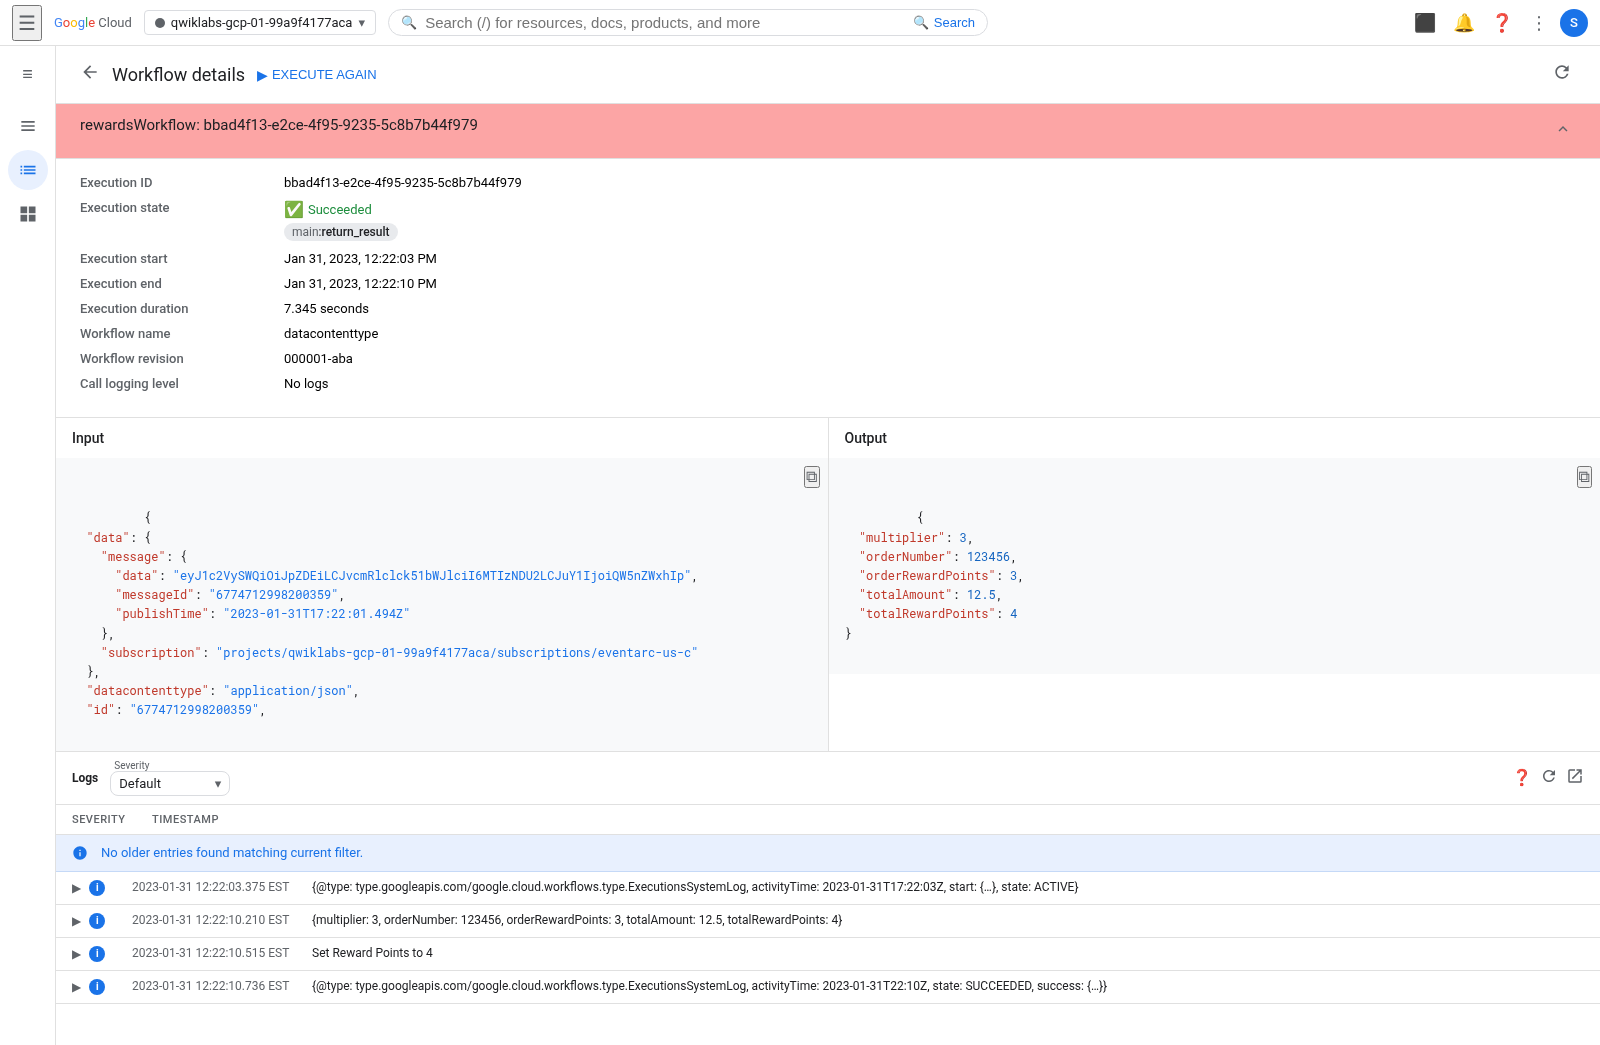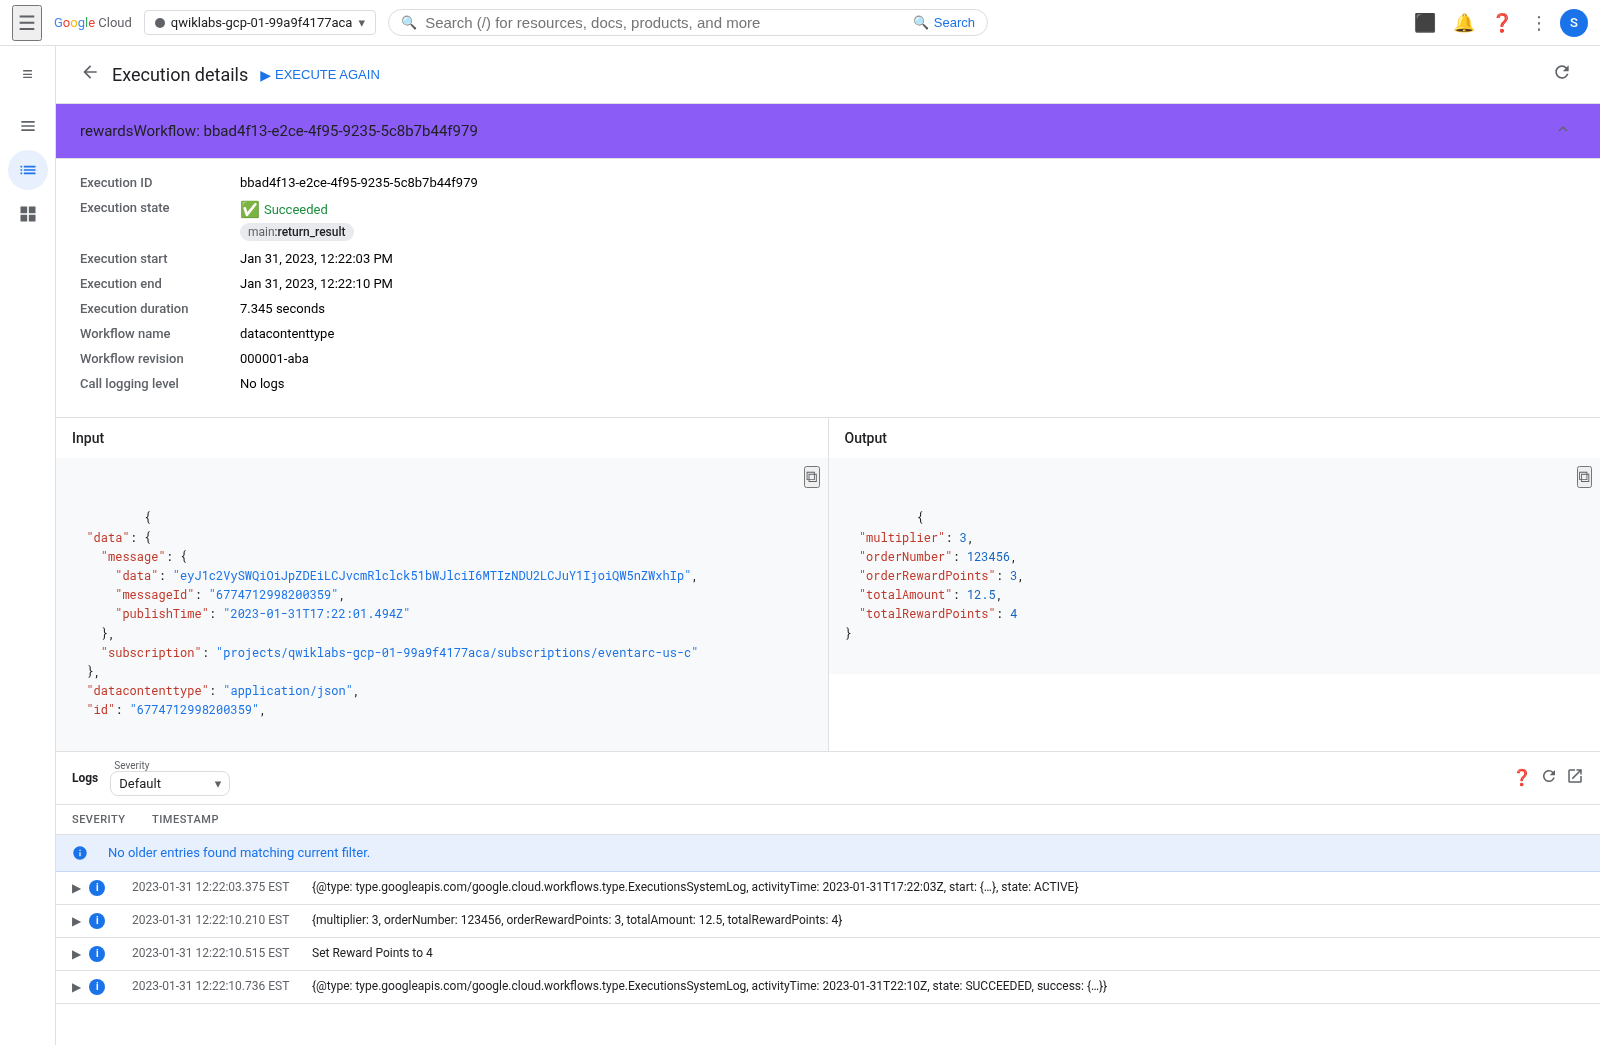--- a/index.html
+++ b/index.html
@@ -50,29 +50,29 @@
     .back-btn { background: none; border: none; cursor: pointer; color: #5f6368; font-size: 18px; }
     .page-title { font-size: 18px; font-weight: 400; color: #202124; }
     .execute-again-btn {
       display: flex; align-items: center; gap: 4px; background: none; border: none;
       cursor: pointer; color: #1a73e8; font-size: 13px; font-weight: 500; text-transform: uppercase;
     }
     .refresh-icon-top { margin-left: auto; color: #5f6368; font-size: 18px; cursor: pointer; }
 
     
     .workflow-title-bar {
-      display: flex; align-items: center; padding: 12px 24px; border-bottom: 1px solid #e0e0e0;
-      background: #8b5cf6;
+      display: flex; padding: 12px 24px; border-bottom: 1px solid #e0e0e0;
+      background: #fca5a5;
     }
     .workflow-name { font-size: 15px; font-weight: 400; color: #202124; }
     .collapse-icon { margin-left: auto; color: #5f6368; cursor: pointer; font-size: 16px; }
 
     
     .details-section { padding: 16px 24px; background: #fff; border-bottom: 1px solid #e0e0e0; }
-    .detail-row { display: flex; align-items: flex-start; margin-bottom: 10px; }
+    .detail-row { display: flex; align-items: flex-start; margin-bottom: 10px; gap: 44px; }
     .detail-label { width: 160px; font-size: 13px; color: #5f6368; font-weight: 500; flex-shrink: 0; }
     .detail-value { font-size: 13px; color: #000000; }
     .succeeded-badge { display: flex; align-items: center; gap: 4px; color: #1e8e3e; font-size: 13px; }
     .state-tag {
       display: inline-flex; align-items: center; background: #e8eaed; border-radius: 12px;
       padding: 2px 8px; font-size: 12px; margin-top: 4px;
     }
     .state-tag .main-label { color: #5f6368; }
     .state-tag .return-label { color: #202124; font-weight: 500; }
 
@@ -116,21 +116,21 @@
     .log-table-header {
       display: flex; padding: 8px 16px; border-bottom: 1px solid #e0e0e0;
       font-size: 11px; font-weight: 500; color: #5f6368; text-transform: uppercase; letter-spacing: 0.5px;
       background: #fff;
     }
     .col-severity { width: 80px; }
     .col-timestamp { width: 180px; }
     .col-summary { flex: 1; }
 
     .info-banner {
-      display: flex; align-items: center; gap: 20px; padding: 10px 16px;
+      display: flex; align-items: center; gap: 13px; padding: 10px 16px;
       background: #e8f0fe; font-size: 13px; color: #1a73e8; border-bottom: 1px solid #c5d9f7;
     }
     .log-row { display: flex; align-items: flex-start; padding: 8px 16px; border-bottom: 1px solid #e0e0e0; font-size: 12px; }
     .expand-btn { background: none; border: none; cursor: pointer; color: #5f6368; font-size: 12px; margin-right: 6px; padding: 0; }
     .log-severity-badge {
       width: 16px; height: 16px; border-radius: 50%; background: #1a73e8; color: #fff;
       display: flex; align-items: center; justify-content: center; font-size: 10px; font-weight: 700; flex-shrink: 0;
     }
     .log-sev-col { width: 60px; display: flex; align-items: center; gap: 2px; }
     .log-ts-col { width: 180px; color: #5f6368; }
@@ -191,21 +191,21 @@
   </div>
 
   <div class="main-content">
 
     <div class="page-header">
       <button class="back-btn">
         <svg width="20" height="20" viewBox="0 0 24 24" fill="#5f6368">
             <path d="M20 11H7.83l5.59-5.59L12 4l-8 8 8 8 1.41-1.41L7.83 13H20v-2z"></path>
           </svg>
       </button>
-      <span class="page-title">Execution details</span>
+      <span class="page-title">Workflow details</span>
       <button class="execute-again-btn">
         <span style="color:#1a73e8; font-size:14px;">▶</span>
         <span>EXECUTE AGAIN</span>
       </button>
       <button class="nav-icon-btn refresh-icon-top" style="margin-left:auto;">
         <svg width="20" height="20" viewBox="0 0 24 24" fill="#5f6368">
             <path d="M17.65 6.35A7.958 7.958 0 0012 4C7.58 4 4 7.58 4 12s3.58 8 8 8c3.73 0 6.84-2.55 7.73-6h-2.08A5.99 5.99 0 0112 18c-3.31 0-6-2.69-6-6s2.69-6 6-6c1.66 0 3.14.69 4.22 1.78L13 11h7V4l-2.35 2.35z"></path>
           </svg>
       </button>
     </div>

